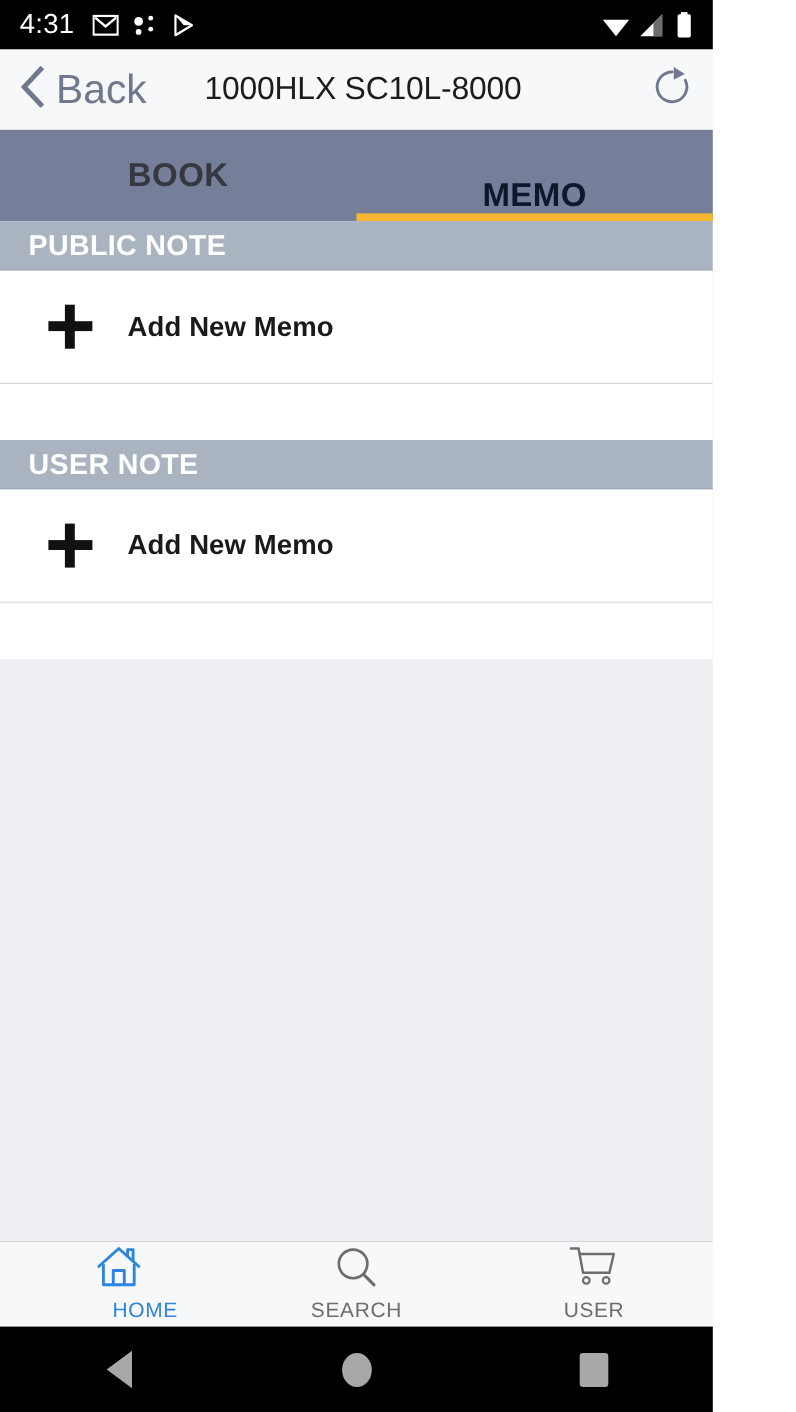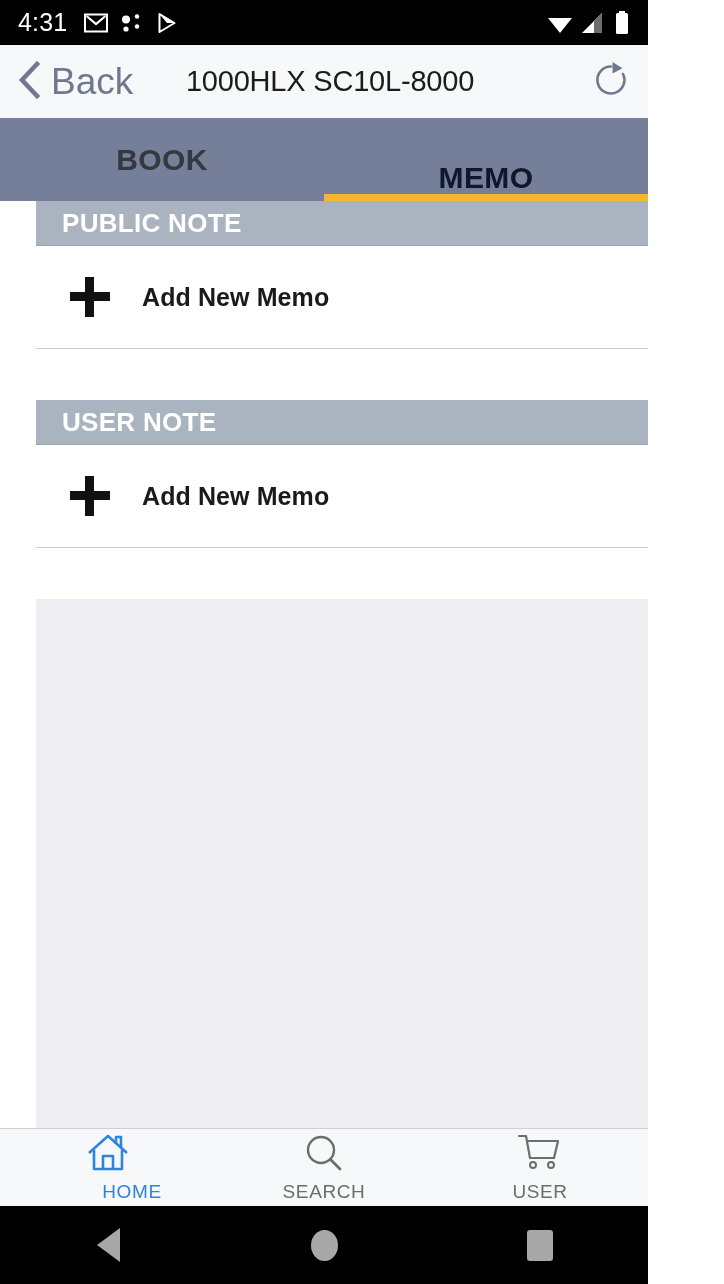--- a/index.html
+++ b/index.html
@@ -82,38 +82,37 @@
   .tab-indicator {
     position:absolute; bottom:0; height:7px;
     background:#f5b731;
   }
 
   
   .content {
     flex:1 1 auto; background:#eeeef2;
     overflow:hidden;
     position:relative;
-    margin-left:36px;
   }
   .section-header {
     height:45px; background:#aab4c0;
     display:flex; align-items:center;
     padding:0 26px;
     border-bottom:1px solid #9aa5b2;
   }
   .section-header-label {
     color:#ffffff; font-size:26px; font-weight:bold;
     letter-spacing:0.3px;
   }
   .memo-card {
     background:#ffffff;
     border-bottom:1px solid #c9ccd4;
     height:103px;
     display:flex; align-items:center;
-    padding:0 0 0 34px;
+    padding:0 0 0 44px;
     cursor:pointer;
   }
   .plus-icon {
     width:40px; height:40px;
     position:relative;
     flex:0 0 auto;
   }
   .plus-icon::before, .plus-icon::after {
     content:""; position:absolute; background:#111111;
   }

